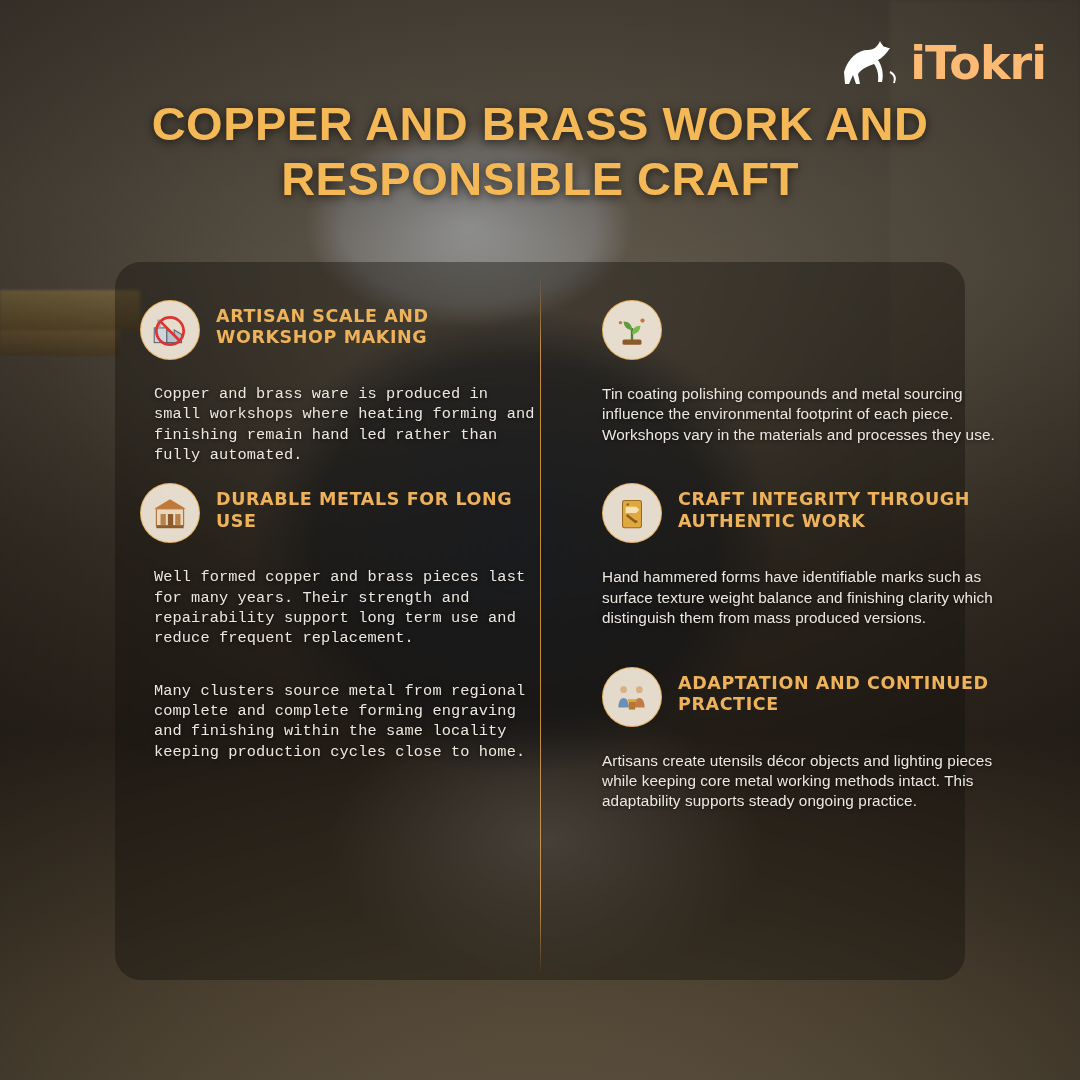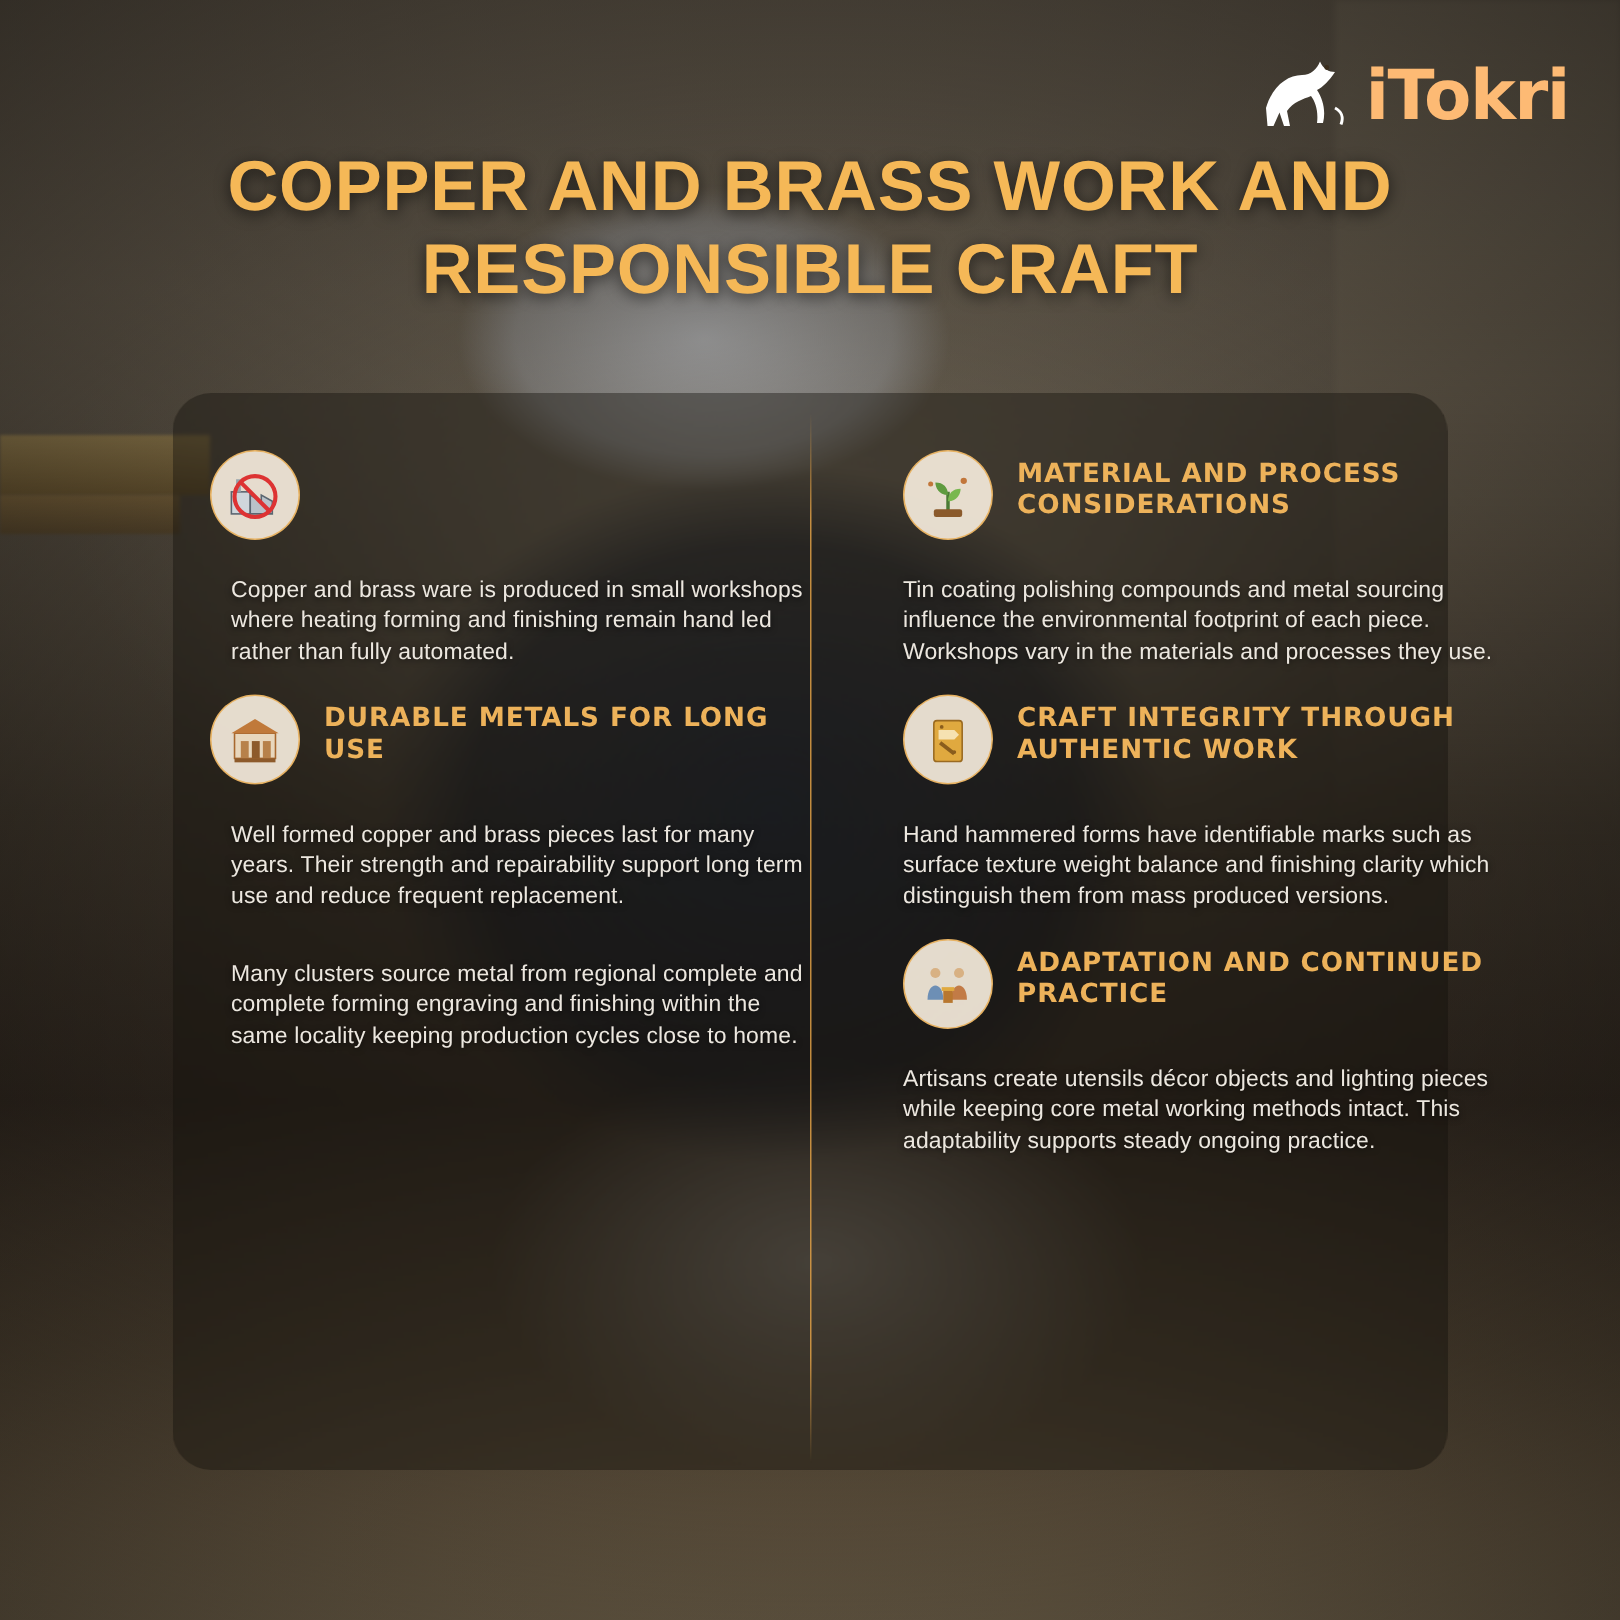--- a/index.html
+++ b/index.html
@@ -150,21 +150,21 @@
     font-family: "DejaVu Sans", sans-serif;
   }
   .item-body {
     margin-top: 14px;
     color: #ece7df;
     font-size: 15.3px;
     line-height: 1.33;
     letter-spacing: 0.1px;
     text-shadow: 0 1px 4px rgba(0,0,0,0.65);
   }
-  .col-left .item-body { padding-left: 14px; }
+  .col-left .item-body { padding-left: 14px; font-family: Liberation Mono, monospace; }
   .col-right .item-body { padding-left: 0px; }
   .right-pad { padding-left: 22px; }
 </style>
 </head>
 <body>
 
 <div class="poster">
 
   <div class="bg"></div>
   <div class="bg-rightwall"></div>
@@ -196,37 +196,37 @@
       <div class="item-head">
         <span class="badge">
           <svg viewBox="0 0 40 40" width="42" height="42" aria-hidden="true">
             <rect x="5" y="18" width="12" height="14" fill="#cfd6db" stroke="#5a6570" stroke-width="1"></rect>
             <path d="M17 32 V20 l7 4 V20 l7 4 v8 z" fill="#b9c2c9" stroke="#5a6570" stroke-width="1"></path>
             <rect x="8" y="10" width="3" height="8" fill="#98a4ad"></rect>
             <circle cx="20" cy="21" r="13" fill="none" stroke="#d33" stroke-width="2.6"></circle>
             <line x1="11" y1="12" x2="29" y2="30" stroke="#d33" stroke-width="2.6"></line>
           </svg>
         </span>
+        <div class="item-title">ARTISAN SCALE AND WORKSHOP MAKING</div>
       </div>
       <div class="item-body">Copper and brass ware is produced in small workshops where heating forming and finishing remain hand led rather than fully automated.</div>
     </div>
 
     <div class="item col-right right-pad">
       <div class="item-head">
         <span class="badge">
           <svg viewBox="0 0 40 40" width="42" height="42" aria-hidden="true">
             <path d="M20 30 V18" stroke="#4b7b34" stroke-width="2.2"></path>
             <path d="M20 20 C14 20 12 15 12 12 C17 12 20 15 20 20Z" fill="#5f9b3f"></path>
             <path d="M20 24 C26 24 28 19 28 16 C23 16 20 19 20 24Z" fill="#79b84f"></path>
             <rect x="11" y="29" width="18" height="5" rx="1.5" fill="#8b5a2b"></rect>
             <circle cx="30" cy="11" r="2" fill="#c2763a"></circle>
             <circle cx="9" cy="13" r="1.6" fill="#c2763a"></circle>
           </svg>
         </span>
-        <div class="item-title">MATERIAL AND PROCESS CONSIDERATIONS</div>
       </div>
       <div class="item-body">Tin coating polishing compounds and metal sourcing influence the environmental footprint of each piece. Workshops vary in the materials and processes they use.</div>
     </div>
 
     <div class="item col-left">
       <div class="item-head">
         <span class="badge">
           <svg viewBox="0 0 40 40" width="42" height="42" aria-hidden="true">
             <rect x="7" y="16" width="26" height="16" fill="#e8d7bd" stroke="#a8682f" stroke-width="1"></rect>
             <path d="M5 16 L20 7 L35 16 Z" fill="#c0793a"></path>

